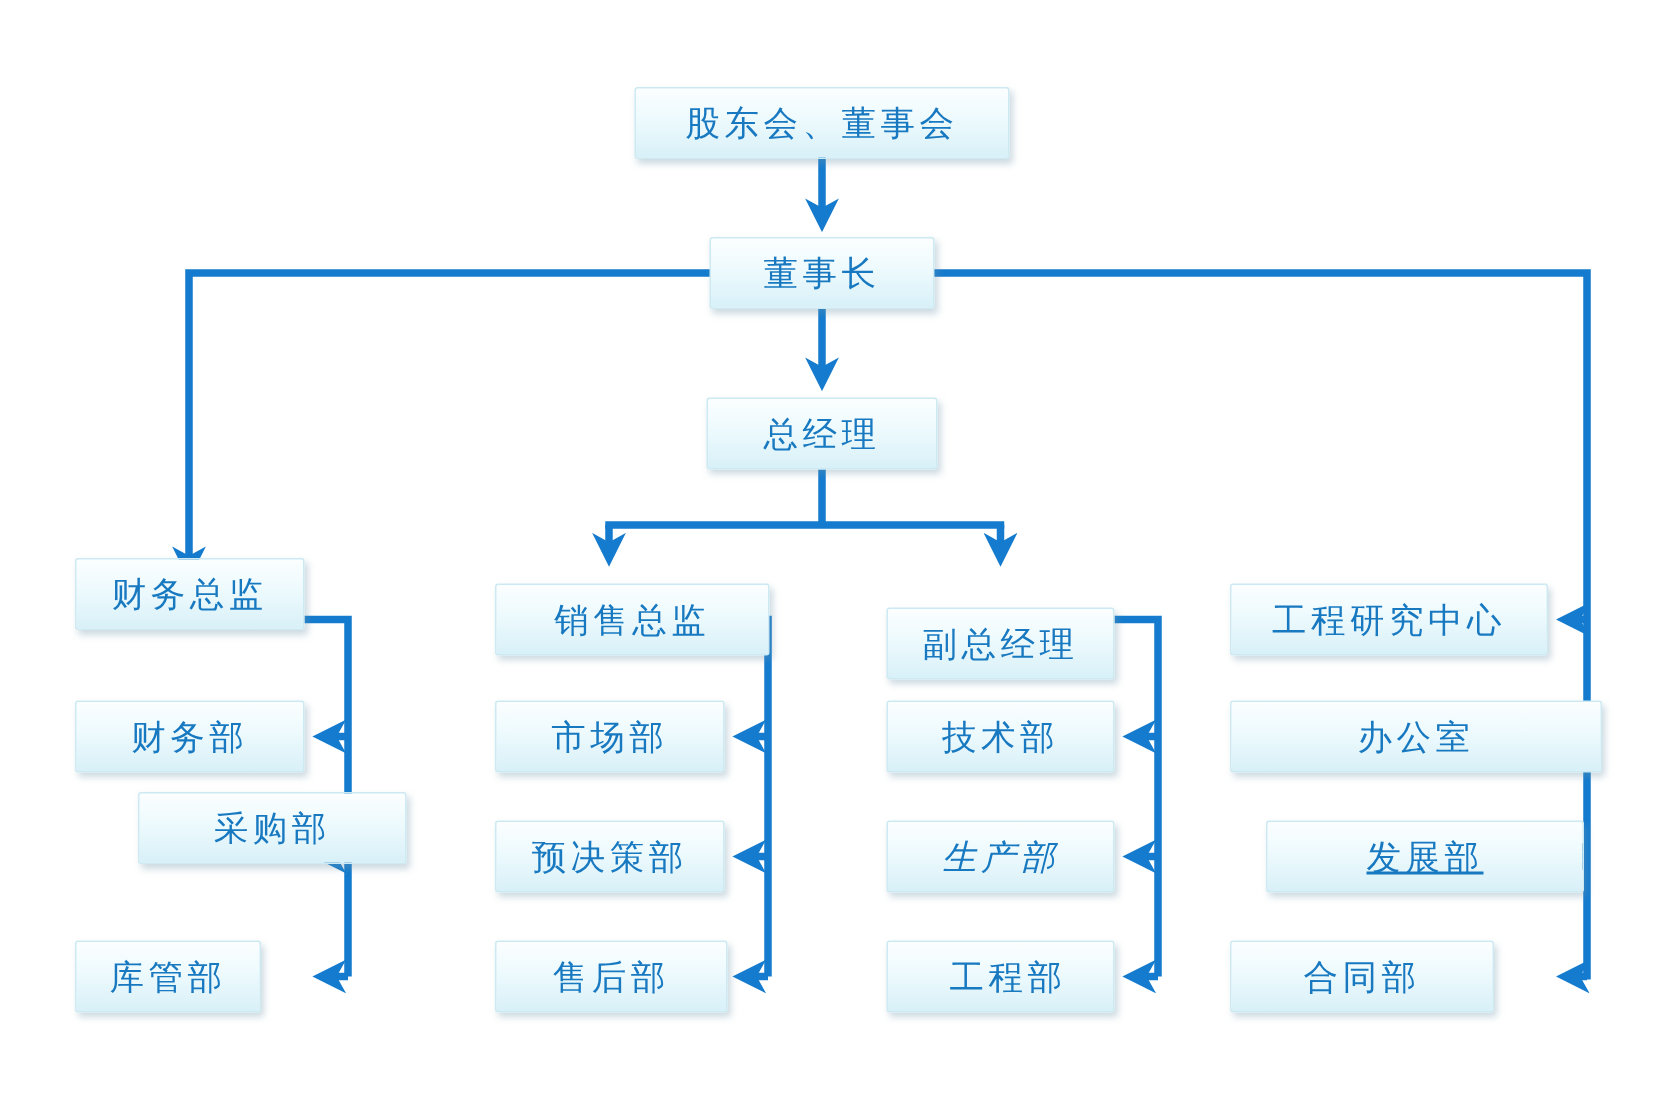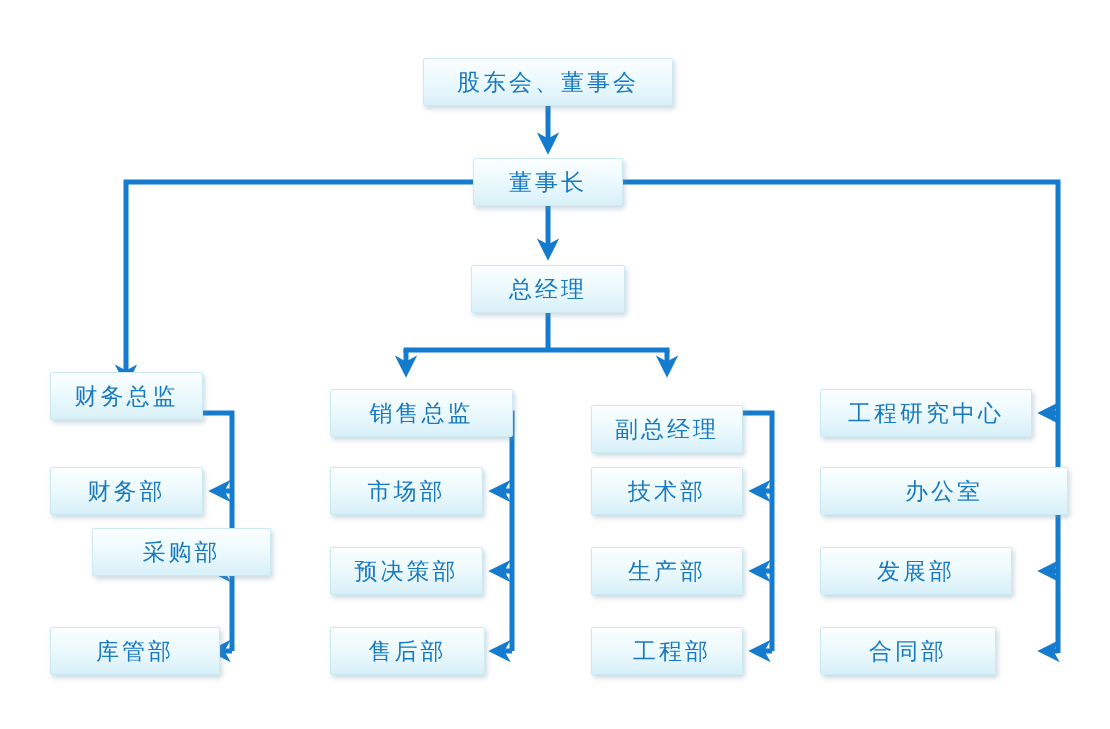--- a/index.html
+++ b/index.html
@@ -107,30 +107,30 @@
     </g>
   </svg>
 
   <div class="node" style="left:423px;top:58px;width:250px;">股东会、董事会</div>
   <div class="node" style="left:473px;top:158px;width:150px;">董事长</div>
   <div class="node" style="left:471px;top:265px;width:154px;">总经理</div>
 
   <div class="node" style="left:50px;top:372px;width:153px;">财务总监</div>
   <div class="node" style="left:50px;top:467px;width:153px;">财务部</div>
   <div class="node" style="left:50px;top:528px;width:179px;margin-left:42px;">采购部</div>
-  <div class="node" style="left:50px;top:627px;width:170px;">库管部</div>
+  <div class="node" style="left:50px;top:627px;width:124px;">库管部</div>
 
   <div class="node" style="left:330px;top:389px;width:183px;">销售总监</div>
   <div class="node" style="left:330px;top:467px;width:153px;">市场部</div>
   <div class="node" style="left:330px;top:547px;width:153px;">预决策部</div>
   <div class="node" style="left:330px;top:627px;width:155px;">售后部</div>
 
   <div class="node" style="left:591px;top:389px;width:152px;margin-top:16px;">副总经理</div>
   <div class="node" style="left:591px;top:467px;width:152px;">技术部</div>
-  <div class="node" style="left:591px;top:547px;width:152px;">生产部</div>
+  <div class="node" style="left:591px;top:547px;width:152px;font-style:italic;">生产部</div>
   <div class="node" style="left:591px;top:627px;width:152px;padding-left:10px;">工程部</div>
 
   <div class="node" style="left:820px;top:389px;width:212px;">工程研究中心</div>
   <div class="node" style="left:820px;top:467px;width:248px;">办公室</div>
-  <div class="node" style="left:820px;top:547px;width:192px;">发展部</div>
+  <div class="node" style="left:844px;top:547px;width:212px;text-decoration:underline;">发展部</div>
   <div class="node" style="left:820px;top:627px;width:176px;">合同部</div>
 
 </div>
 
 </body></html>

